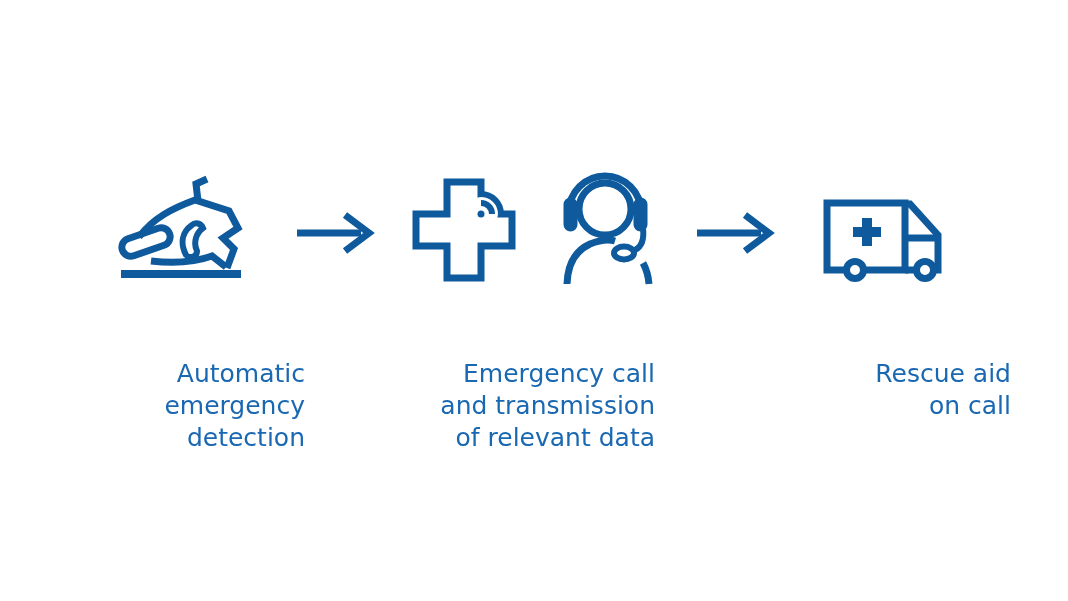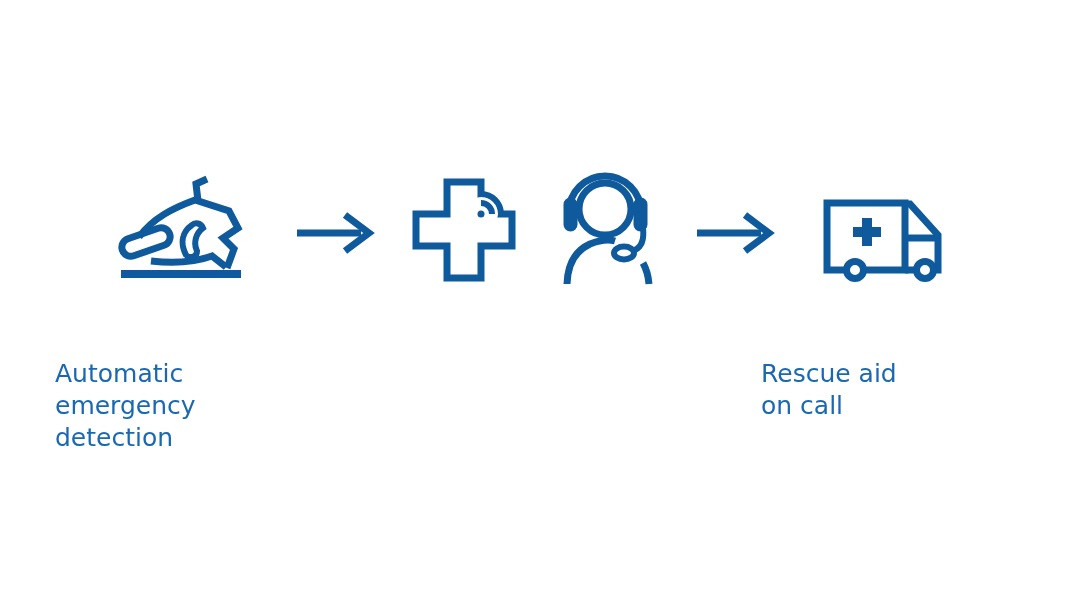--- a/index.html
+++ b/index.html
@@ -10,21 +10,21 @@
     position:relative;
     overflow:hidden;
   }
   .stage{position:absolute;left:0;top:0;width:1068px;height:601px;}
   .icon-box{position:absolute;}
   .icon-box svg{display:block;width:100%;height:100%;}
   .step-label{
     position:absolute;
     top:358px;
     width:250px;
-    text-align:left;
+    text-align:right;
     color:var(--text-blue,#1a68b2);
     font-size:25px;
     line-height:32px;
     font-weight:500;
     white-space:pre-line;
     letter-spacing:0px;
   }
   #label-1{left:55px;}
   #label-2{left:405px;}
   #label-3{left:761px;}
@@ -111,16 +111,19 @@
       <path class="fillblue" d="M44,22 L54,22 L54,31 L63,31 L63,41 L54,41 L54,50 L44,50 L44,41 L35,41 L35,31 L44,31 Z"></path>
 
       <circle cx="37" cy="74" r="8.5" fill="#ffffff" class="" stroke="var(--icon-blue,#0e5a9c)" stroke-width="7"></circle>
       <circle cx="107" cy="74" r="8.5" fill="#ffffff" stroke="var(--icon-blue,#0e5a9c)" stroke-width="7"></circle>
     </svg>
   </div>
 
   <div class="step-label" id="label-1">Automatic
 emergency
 detection</div>
+  <div class="step-label" id="label-2">Emergency call
+and transmission
+of relevant data</div>
   <div class="step-label" id="label-3">Rescue aid
 on call</div>
 
 </div>
 
 </body></html>

